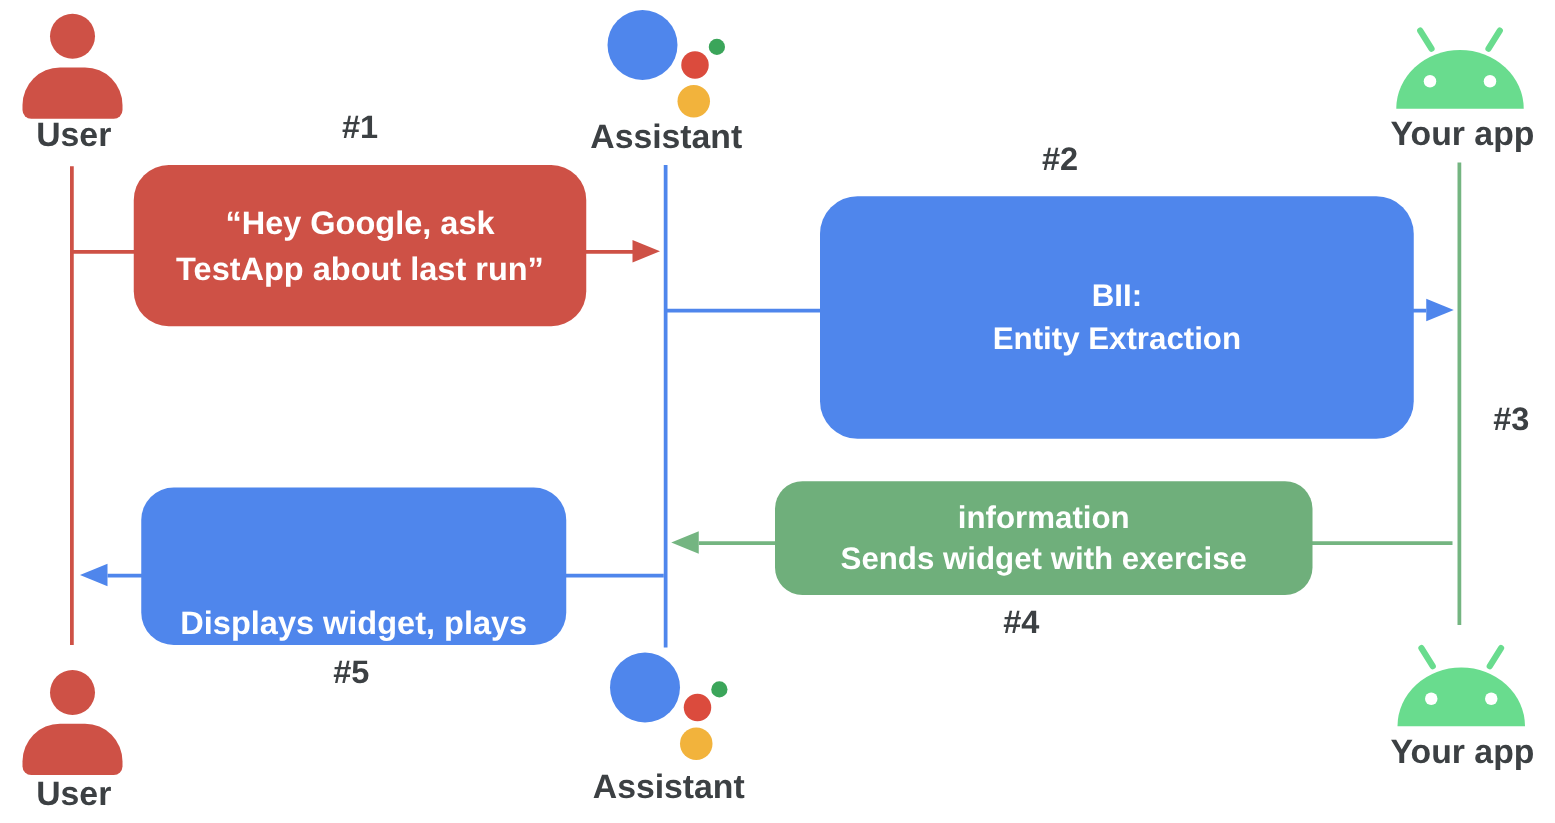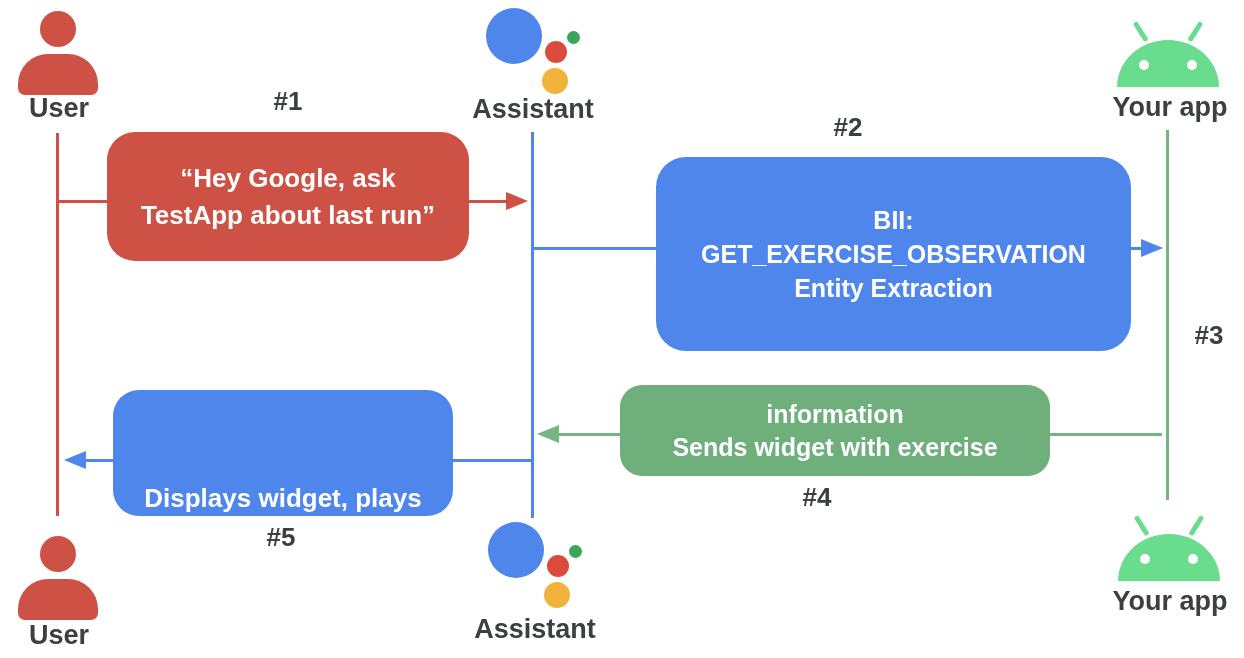--- a/index.html
+++ b/index.html
@@ -88,21 +88,20 @@
   <div class="connector cn-blue" style="left:86px;top:459px;width:445px;"></div>
   <div class="arrow ar-left-blue" style="left:64px;top:451px;"></div>
 
   <div class="msgbox box-red" style="left:107px;top:132px;width:362px;height:129px;border-radius:28px;font-size:26px;line-height:37px;">
     <span>“Hey Google, ask</span>
     <span>TestApp about last run”</span>
   </div>
 
   <div class="msgbox box-blue" style="left:656px;top:157px;width:475px;height:194px;border-radius:30px;font-size:25px;line-height:34px;">
     <span>BII:</span>
-    <span>GET_EXERCISE_OBSERVATION</span>
     <span>Entity Extraction</span>
   </div>
 
   <div class="msgbox box-green" style="left:620px;top:385px;width:430px;height:91px;border-radius:22px;font-size:25px;line-height:33px;">
     <span>information</span>
     <span>Sends widget with exercise</span>
   </div>
 
   <div class="msgbox box-blue" style="left:113px;top:390px;width:340px;height:126px;border-radius:26px;font-size:26px;line-height:36px;justify-content:flex-end;">
     <span>Displays widget, plays</span>

